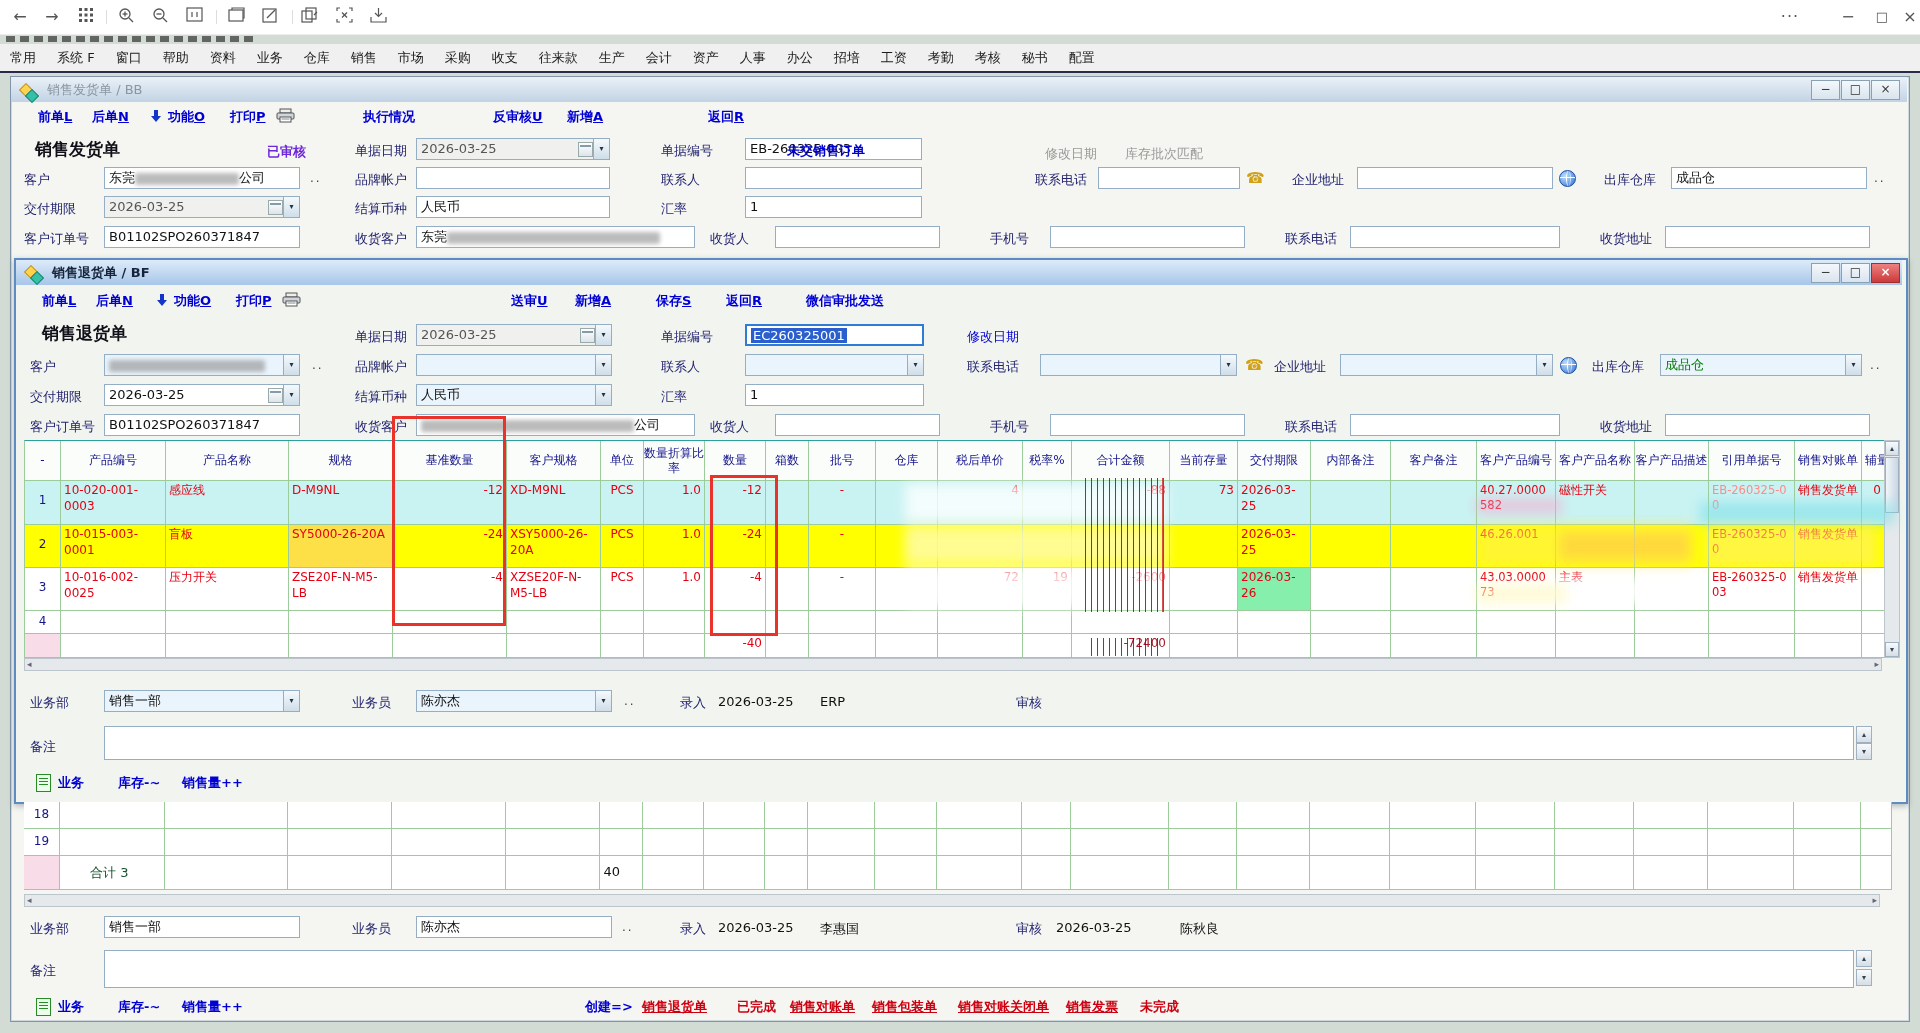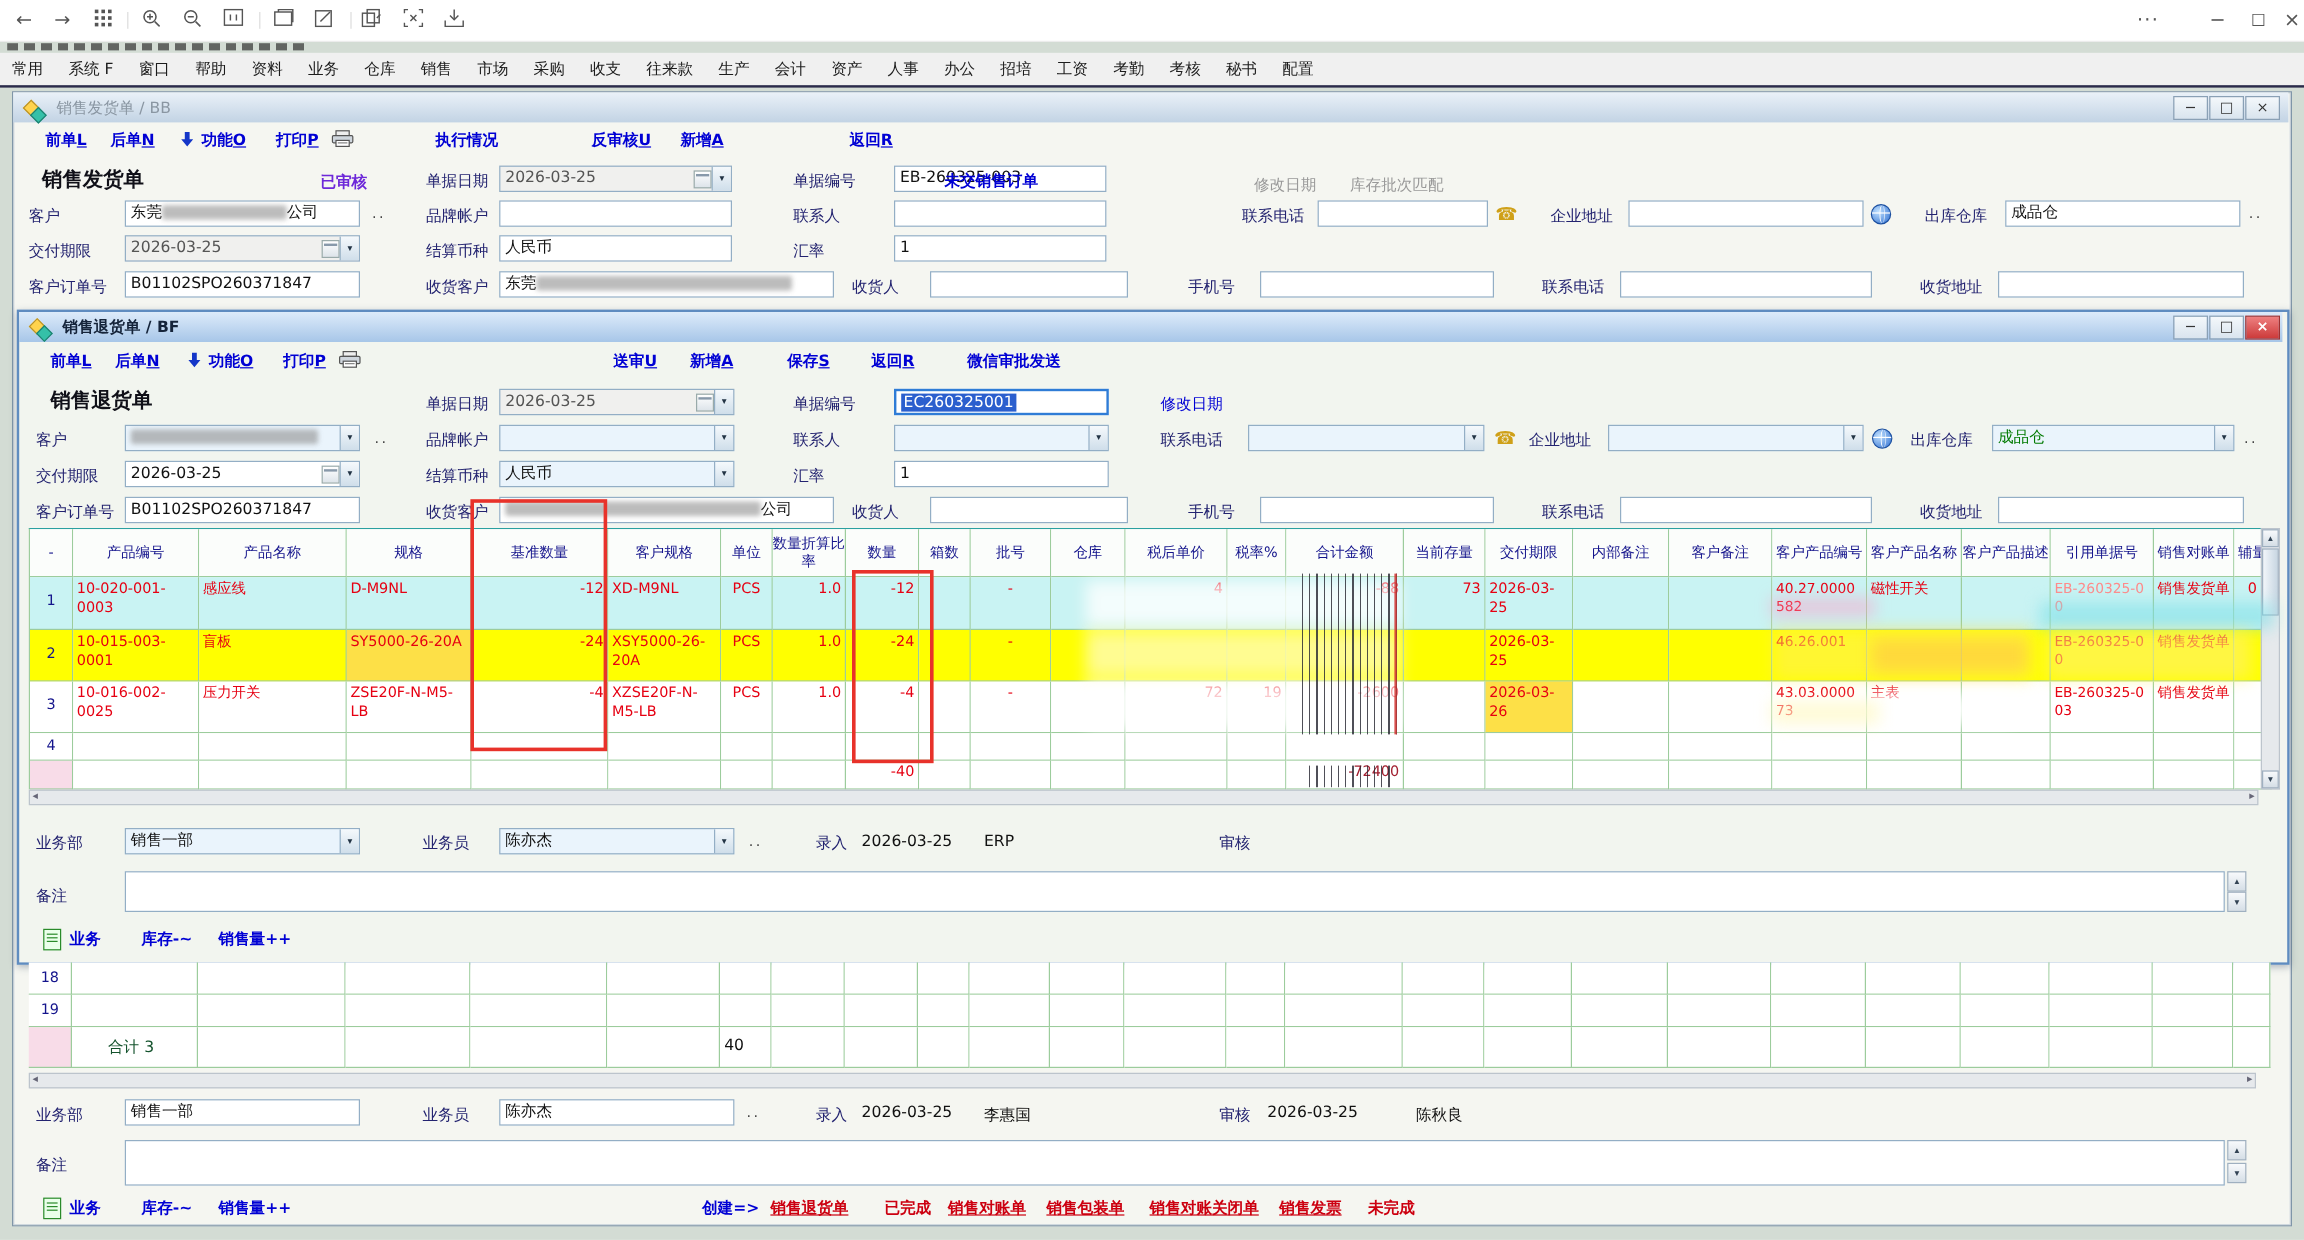--- a/index.html
+++ b/index.html
@@ -441,21 +441,21 @@
         <div class="td c" style="width: 43px; height: 43px; background: rgb(255, 255, 255);">PCS</div>
         <div class="td r t" style="width: 61px; height: 43px; background: rgb(255, 255, 255);">1.0</div>
         <div class="td r" style="width: 61px; height: 43px; background: rgb(255, 255, 255);">-4</div>
         <div class="td" style="width: 43px; height: 43px; background: rgb(255, 255, 255);"></div>
         <div class="td c" style="width: 67px; height: 43px; background: rgb(255, 255, 255);">-</div>
         <div class="td" style="width: 62px; height: 43px; background: rgb(255, 255, 255);"></div>
         <div class="td r" style="width: 85px; height: 43px; background: rgb(255, 255, 255);">72</div>
         <div class="td r" style="width: 49px; height: 43px; background: rgb(255, 255, 255);">19</div>
         <div class="td r" style="width: 98px; height: 43px; background: rgb(255, 255, 255);">-2600</div>
         <div class="td r" style="width: 68px; height: 43px; background: rgb(255, 255, 255);"></div>
-        <div class="td" style="width: 73px; height: 43px; background: #fde047;">2026-03-26</div>
+        <div class="td" style="width: 73px; height: 43px; background: #86efac;">2026-03-26</div>
         <div class="td" style="width: 80px; height: 43px; background: rgb(255, 255, 255);"></div>
         <div class="td" style="width: 86px; height: 43px; background: rgb(255, 255, 255);"></div>
         <div class="td small" style="width: 79px; height: 43px; background: rgb(255, 255, 255);">43.03.000073</div>
         <div class="td" style="width: 79px; height: 43px; background: rgb(255, 255, 255);">主表</div>
         <div class="td" style="width: 74px; height: 43px; background: rgb(255, 255, 255);"></div>
         <div class="td small" style="width: 86px; height: 43px; background: rgb(255, 255, 255);">EB-260325-003</div>
         <div class="td" style="width: 67px; height: 43px; background: rgb(255, 255, 255);">销售发货单</div>
         <div class="td c" style="width: 31px; height: 43px; background: rgb(255, 255, 255);"></div>
       </div>
       <div class="trow">

